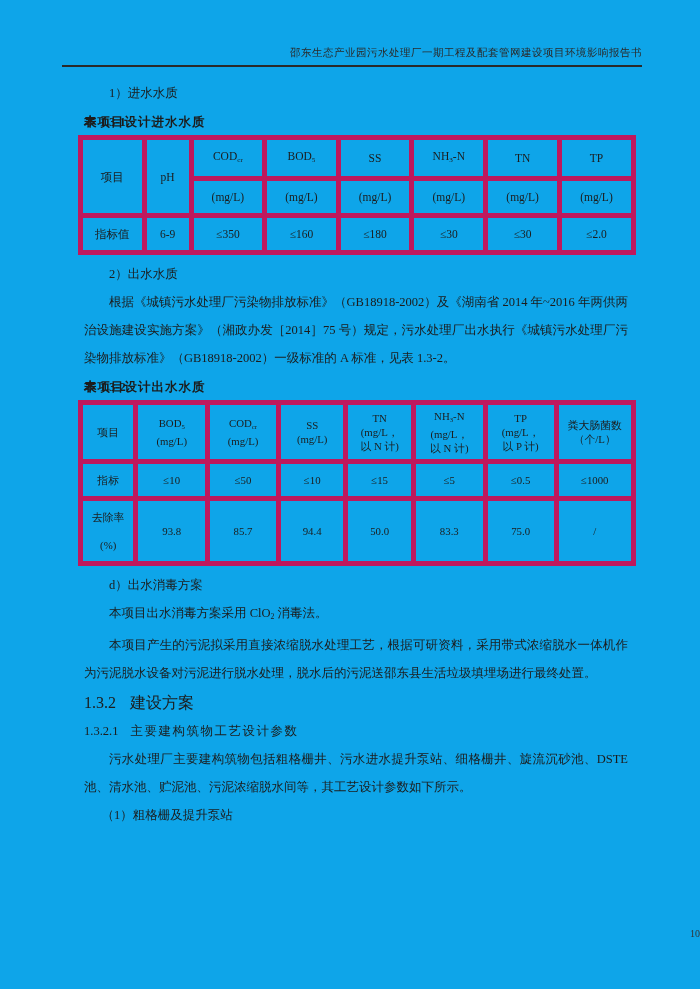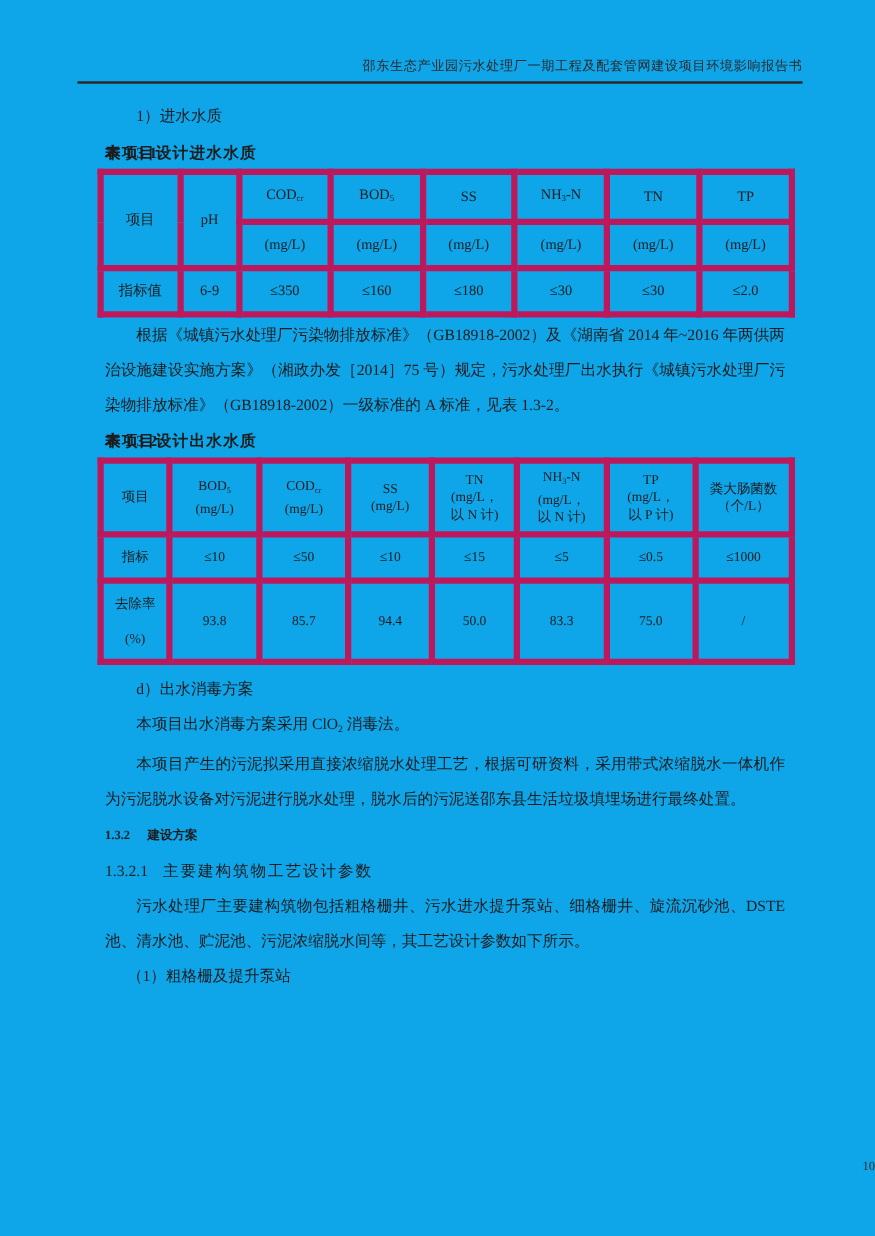--- a/index.html
+++ b/index.html
@@ -77,22 +77,22 @@
   .t2 { font-size: 10.8px; border: 1.5px solid #1a1a1a; }
   .t2 th { line-height: 14px; padding: 4px 1px; }
   .t2 td { height: 21px; }
   .t2 .thick-left { border-left: 2px solid #1a1a1a; }
   .t2 .row-removal td { border-top: 2px solid #1a1a1a; }
   sub { font-size: 0.62em; vertical-align: -0.3em; letter-spacing: 0; }
   .hline { display: block; }
   
   .h-bold {
     font-family: "Liberation Sans", "DejaVu Sans", sans-serif;
-    font-weight: bold;
-    font-size: 10px;
+    font-weight: normal;
+    font-size: 16px;
     text-indent: 0;
     line-height: 28px;
     margin-top: 2px;
   }
   .h-bold .h-num { font-family: "Liberation Serif", "DejaVu Serif", serif; margin-right: 14px; }
   .h-sub {
     font-size: 12.5px;
     text-indent: 0;
     line-height: 28px;
     letter-spacing: 1.5px;
@@ -165,20 +165,21 @@
         <td>≤350</td>
         <td>≤160</td>
         <td>≤180</td>
         <td>≤30</td>
         <td>≤30</td>
         <td>≤2.0</td>
       </tr>
     </tbody>
       </table>
 
+    <p class="item-line" style="margin-top:5px">2）出水水质</p>
     <p class="para">根据《城镇污水处理厂污染物排放标准》（GB18918-2002）及《湖南省 2014 年~2016 年两供两治设施建设实施方案》（湘政办发［2014］75 号）规定，污水处理厂出水执行《城镇污水处理厂污染物排放标准》（GB18918-2002）一级标准的 A 标准，见表 1.3-2。</p>
 
     <div class="tbl-caption">
       <span class="cap-label">表 1.3-2</span>
       <span class="cap-title">本项目设计出水水质</span>
     </div>
 
     <table class="t2">
       <colgroup>
         <col style="width:10%">

